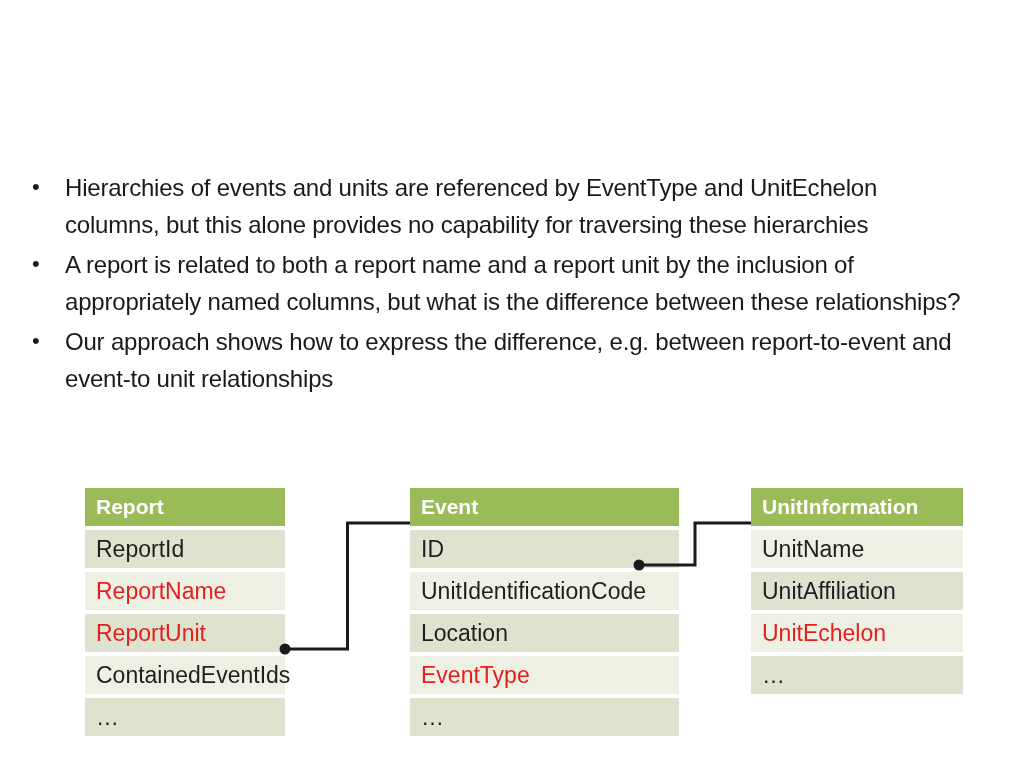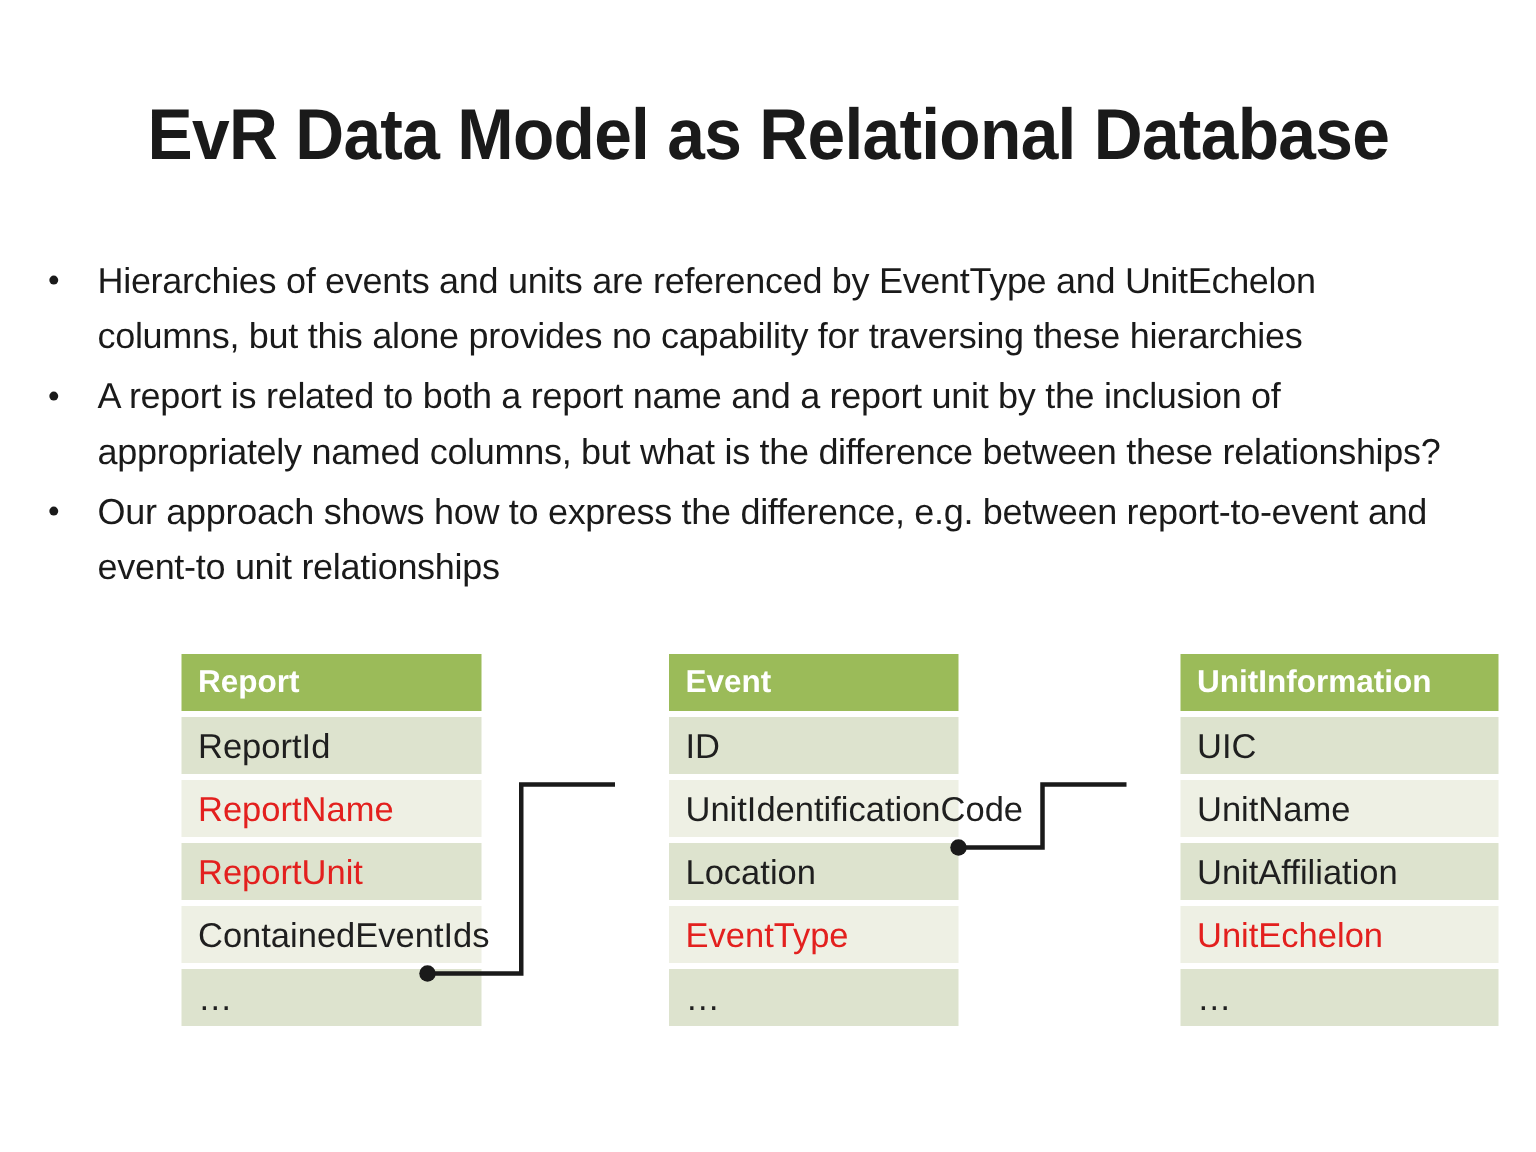--- a/index.html
+++ b/index.html
@@ -53,23 +53,23 @@
   }
   .bullet .marker {
     position: absolute;
     left: 2px;
     top: -1px;
     font-size: 22px;
   }
   .bullet .b { font-weight: normal; }
 
   
-  .db-table { position: absolute; top: 436px; margin-left: 36px; }
+  .db-table { position: absolute; top: 488px; }
   .db-table.t0 { left: 85px;  width: 200px; }
-  .db-table.t1 { left: 410px; width: 193px; }
+  .db-table.t1 { left: 410px; width: 269px; }
   .db-table.t2 { left: 751px; width: 212px; }
 
   .db-header {
     height: 38px;
     line-height: 38px;
     padding-left: 11px;
     margin-bottom: 4px;
     background: var(--hdr-bg, #9bbb59);
     color: var(--hdr-text, #ffffff);
     font-weight: bold;
@@ -94,23 +94,20 @@
     left: 0; top: 0;
     width: 1024px; height: 768px;
     pointer-events: none;
   }
 </style>
 </head>
 <body>
 
 <div class="slide">
 
-  <div class="title">
-    <span class="inner">EvR Data Model as Relational Database</span>
-  </div>
 
   <div class="bullets">
       <div class="bullet"><span class="marker">•</span><span><span>Hierarchies of events and units are referenced by EventType and UnitEchelon columns, but this alone provides no capability for traversing these hierarchies</span></span></div>
       <div class="bullet"><span class="marker">•</span><span><span>A report is </span><span class="b">related</span><span> to both a report name and a report unit by the inclusion of appropriately named columns, but what is the difference between these relationships?</span></span></div>
       <div class="bullet"><span class="marker">•</span><span><span>Our approach shows how to express the difference, e.g. between </span><span class="b">report-to-event</span><span> and </span><span class="b">event-to unit</span><span> relationships</span></span></div>
     </div>
 
   <div id="tables-area">
       <div class="db-table t0">
         <div class="db-header">Report</div>
@@ -123,21 +120,20 @@
       <div class="db-table t1">
         <div class="db-header">Event</div>
         <div class="db-row odd">ID</div>
         <div class="db-row even">UnitIdentificationCode</div>
         <div class="db-row odd">Location</div>
         <div class="db-row even hl">EventType</div>
         <div class="db-row odd">…</div>
       </div>
       <div class="db-table t2">
         <div class="db-header">UnitInformation</div>
-        <div class="db-row odd">UIC</div>
         <div class="db-row even">UnitName</div>
         <div class="db-row odd">UnitAffiliation</div>
         <div class="db-row even hl">UnitEchelon</div>
         <div class="db-row odd">…</div>
       </div>
     </div>
 
   <svg class="overlay" id="overlay" viewBox="0 0 1024 768" xmlns="http://www.w3.org/2000/svg">
       <path d="M 285 649 H 347.5 V 523 H 410" fill="none" stroke="#1a1a1a" stroke-width="3"></path>
       <circle cx="285" cy="649" r="5.5" fill="#1a1a1a"></circle>

